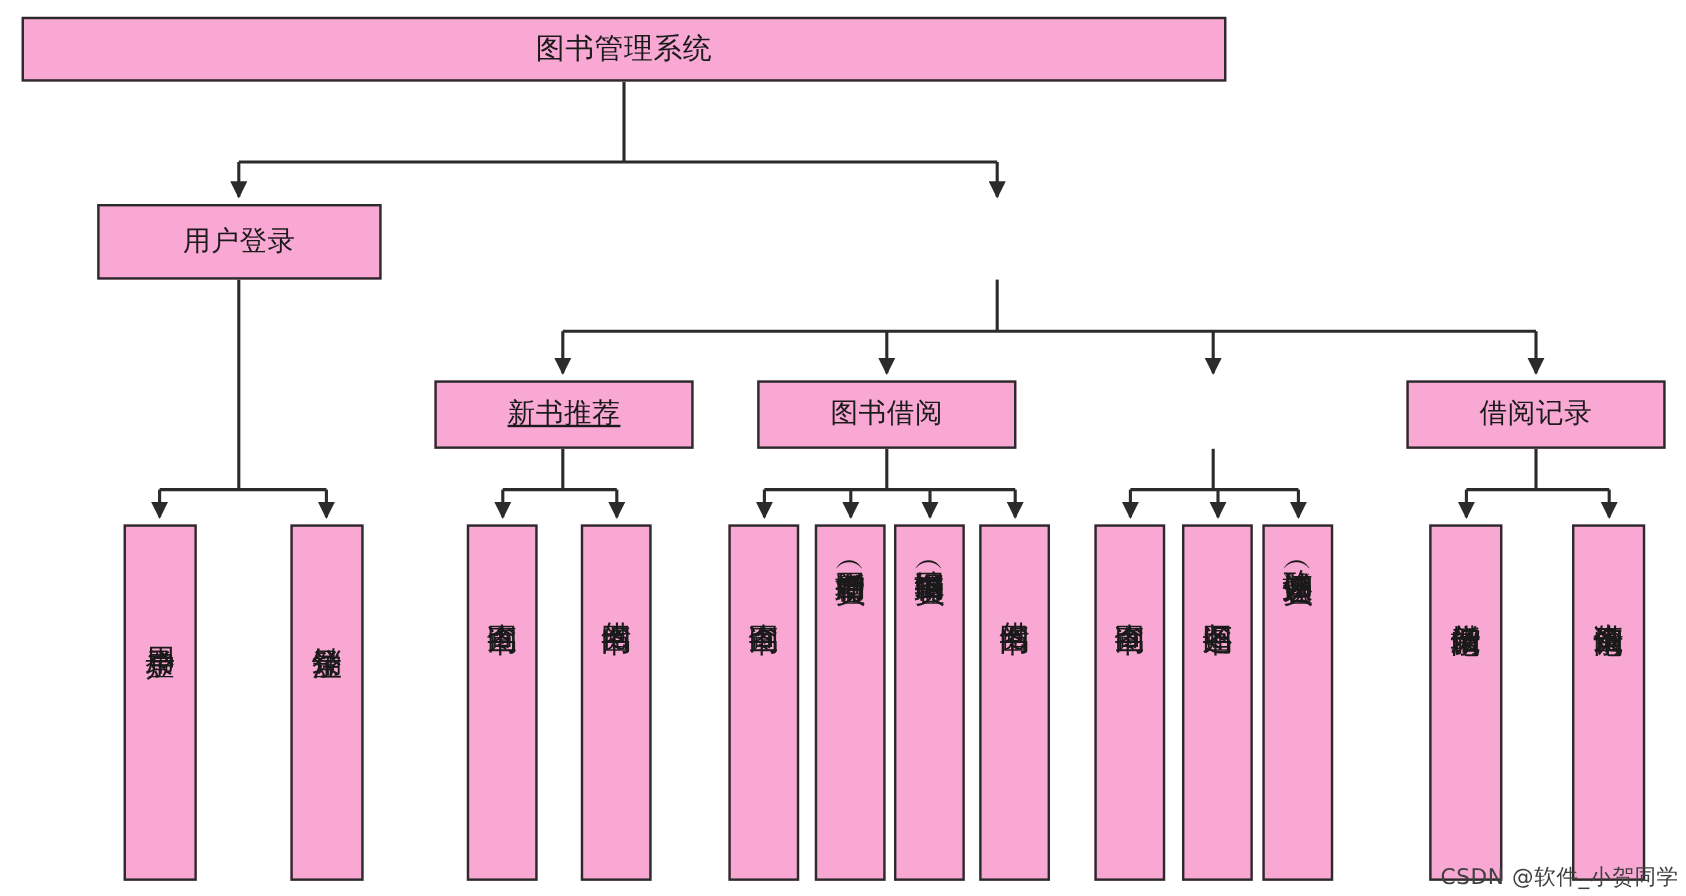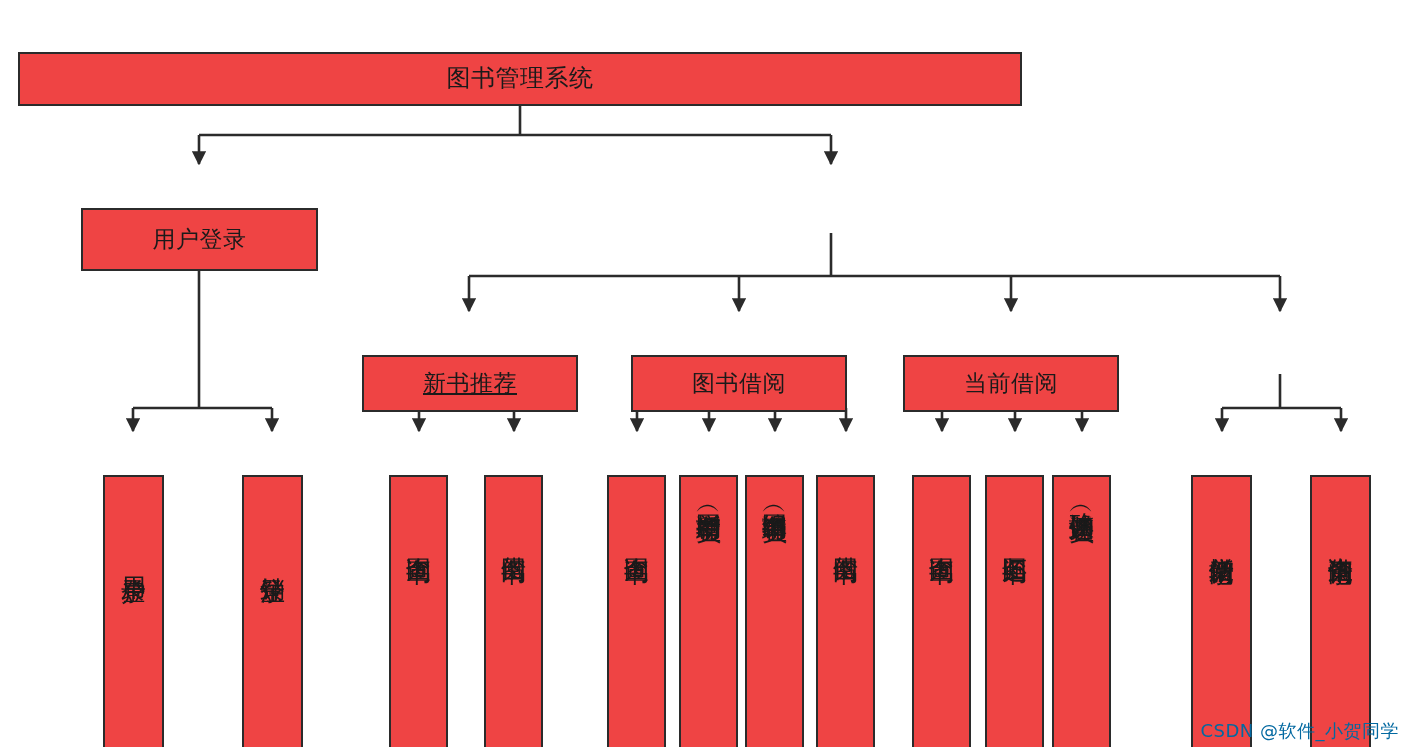--- a/index.html
+++ b/index.html
@@ -21,27 +21,26 @@
     position: absolute;
     left: 0;
     top: 0;
     width: 1405px;
     height: 747px;
   }
   .node {
     position: absolute;
     box-sizing: border-box;
     border: 2.5px solid #2b2b2b;
-    background: #ef4444;
+    background: #f9a8d4;
     display: flex;
     align-items: center;
     justify-content: center;
     color: #1a1a1a;
     z-index: 2;
-    margin-top: 38px;
   }
   .node-label {
     display: block;
     text-align: center;
     white-space: nowrap;
     line-height: 1.05;
   }
   
   .node.h .node-label {
     font-size: 23px;
@@ -72,21 +71,21 @@
     margin-top: 58px;
   }
   .node.v.top2 .node-label {
     margin-top: 14px;
   }
   .watermark {
     position: absolute;
     right: 6px;
     bottom: 4px;
     font-size: 18px;
-    color: #0369a1;
+    color: #404040;
     letter-spacing: 0.5px;
     z-index: 3;
     white-space: nowrap;
   }
 </style>
 </head>
 <body>
 
 <div id="canvas">
 
@@ -146,22 +145,22 @@
     </div>
     <div class="node h" style="left: 81px; top: 170px; width: 237px; height: 63px;">
       <span class="node-label">用户登录</span>
     </div>
     <div class="node h" style="left: 362px; top: 317px; width: 216px; height: 57px; text-decoration: underline;">
       <span class="node-label">新书推荐</span>
     </div>
     <div class="node h" style="left: 631px; top: 317px; width: 216px; height: 57px;">
       <span class="node-label">图书借阅</span>
     </div>
-    <div class="node h" style="left: 903px; top: 317px; width: 216px; height: 57px;">
-      <span class="node-label">当前借阅</span>
+    <div class="node h" style="left: 1172px; top: 317px; width: 216px; height: 57px;">
+      <span class="node-label">借阅记录</span>
     </div>
     <div class="node v mid" style="left: 103px; top: 437px; width: 61px; height: 297px;">
       <span class="node-label">用户登录</span>
     </div>
     <div class="node v mid" style="left: 242px; top: 437px; width: 61px; height: 297px;">
       <span class="node-label">注销登录</span>
     </div>
     <div class="node v mid-sm" style="left: 389px; top: 437px; width: 59px; height: 297px;">
       <span class="node-label">查询图书</span>
     </div>

